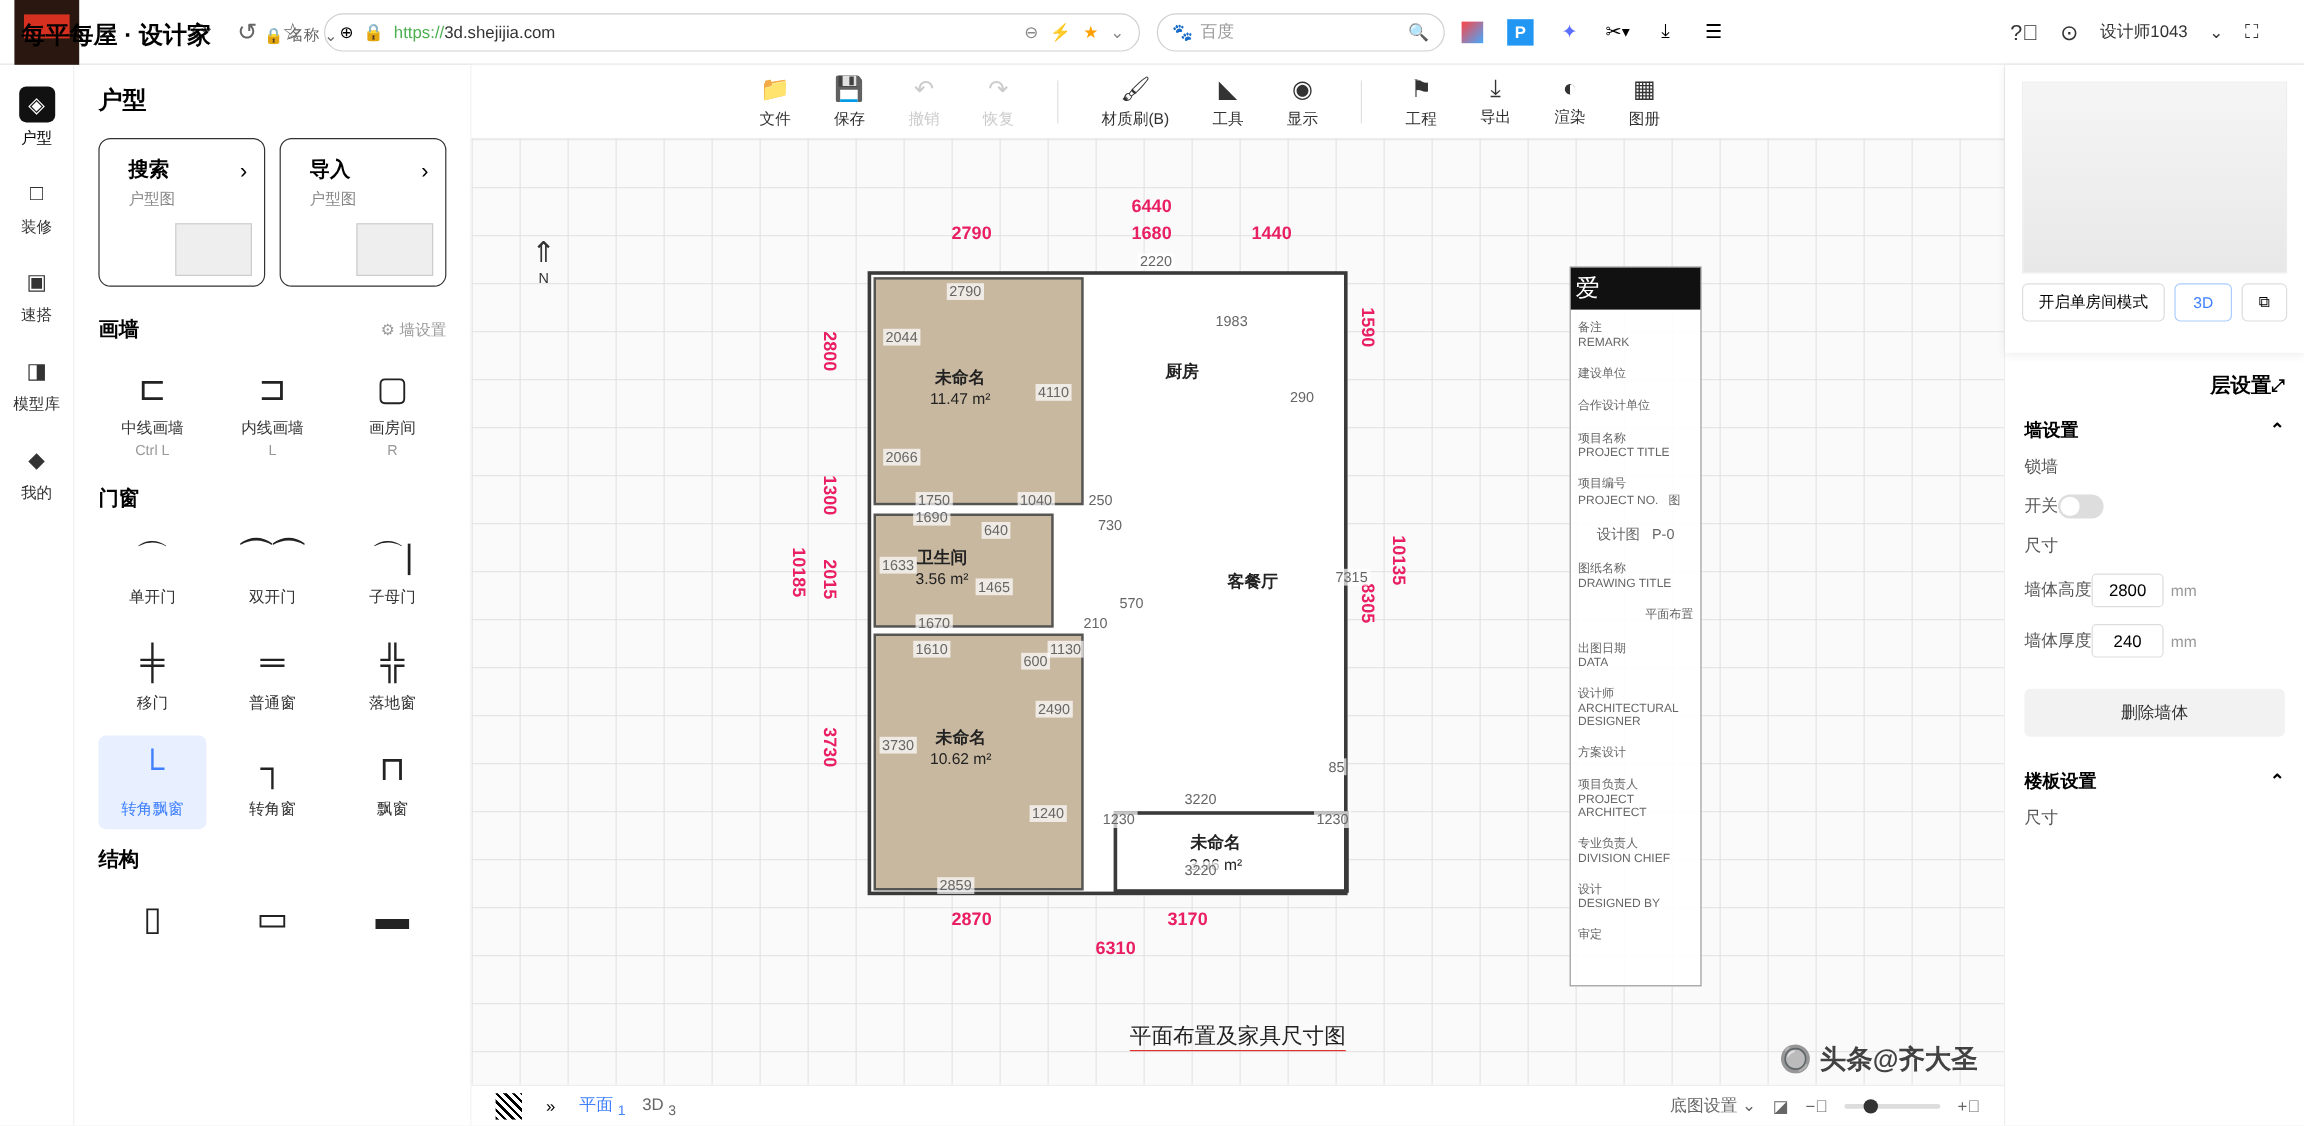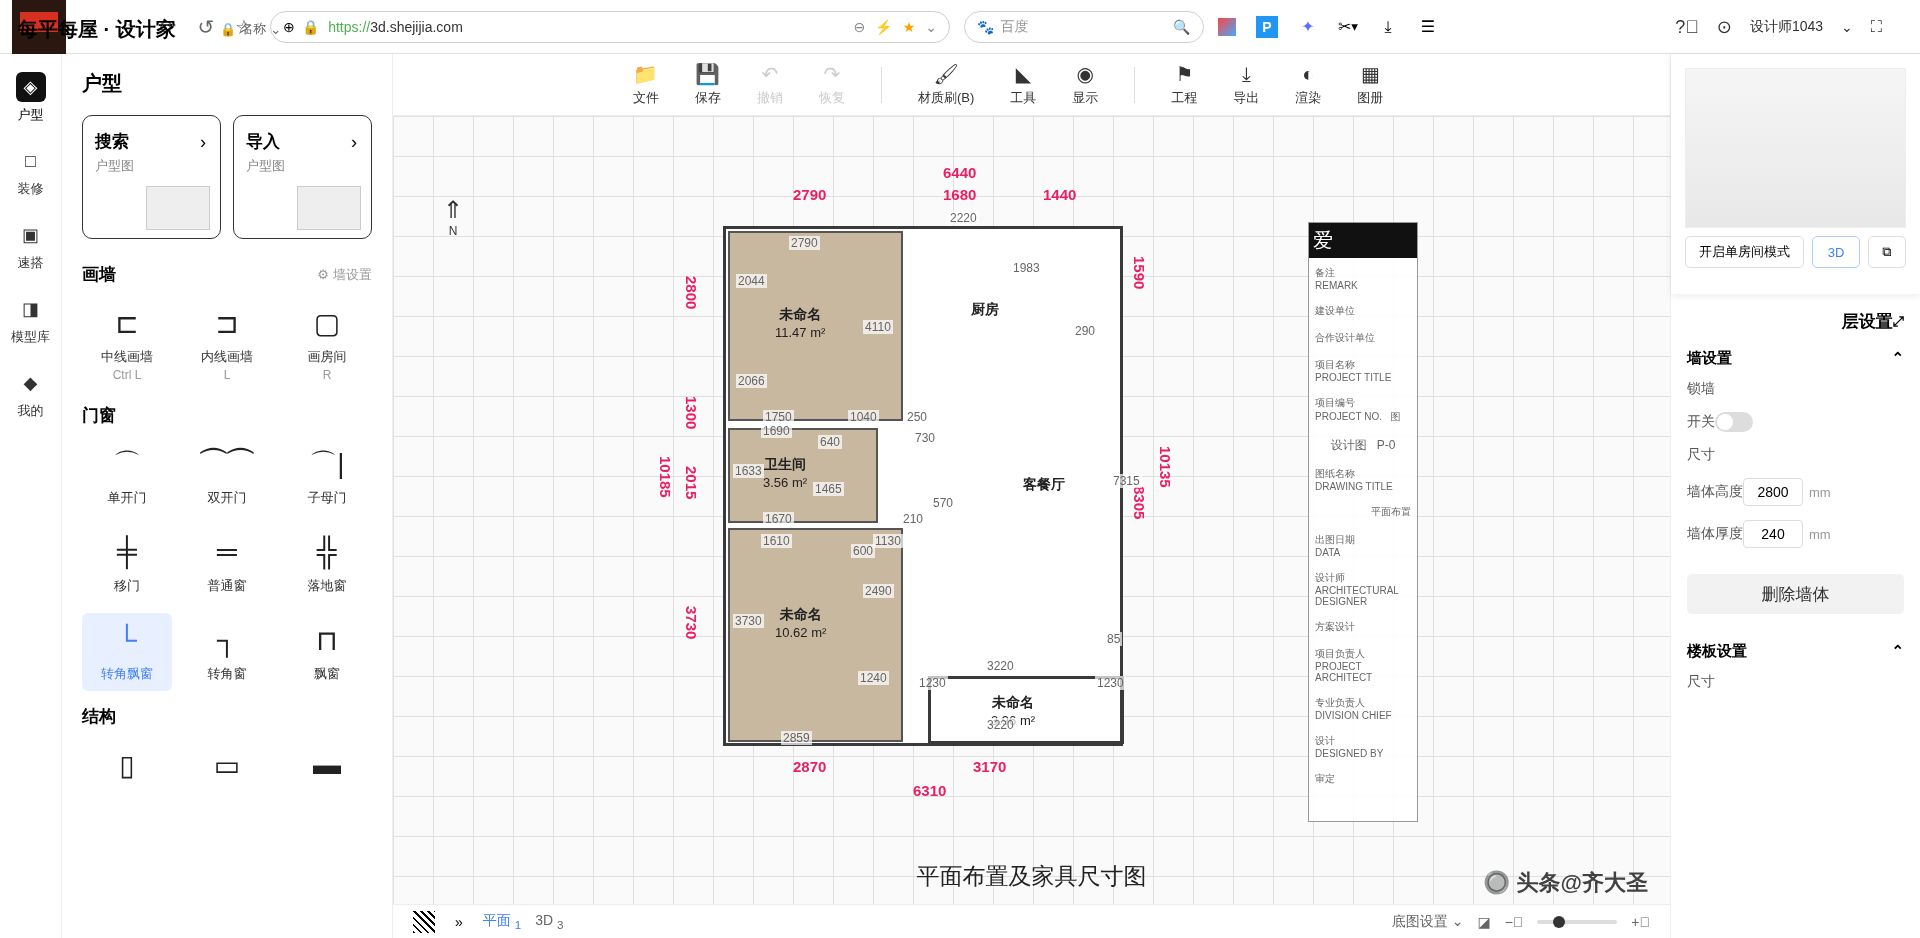--- a/index.html
+++ b/index.html
@@ -19,21 +19,21 @@
 .ext-icons span{width:20px;height:20px;display:flex;align-items:center;justify-content:center}
 .app{display:flex;height:884px}
 .left-nav{width:62px;background:#fff;display:flex;flex-direction:column;align-items:center;padding-top:18px;gap:22px;border-right:1px solid #eee}
 .left-nav-item{display:flex;flex-direction:column;align-items:center;gap:4px;font-size:13px;color:#333;cursor:pointer}
 .left-nav-item.active{color:#000}
 .left-nav-item.active .nav-icon{background:#111;color:#fff;border-radius:6px}
 .nav-icon{width:30px;height:30px;display:flex;align-items:center;justify-content:center;font-size:18px}
 .side-panel{width:331px;background:#fff;border-right:1px solid #eee;padding:16px 20px;overflow-y:auto}
 .panel-title{font-size:20px;font-weight:700;margin-bottom:18px}
 .cards{display:flex;gap:12px;margin-bottom:24px}
-.card{flex:1;border:1.5px solid #333;border-radius:10px;padding:14px 12px;position:relative;height:124px;cursor:pointer}
+.card{flex:1;border:1.5px solid #333;border-radius:10px;padding:14px 24px;position:relative;height:124px;cursor:pointer}
 .card-title{font-size:17px;font-weight:700}
 .card-sub{font-size:13px;color:#888;margin-top:4px}
 .card-arrow{position:absolute;right:14px;top:16px;font-size:18px}
 .card-img{position:absolute;right:10px;bottom:8px;width:64px;height:44px;background:#eee;border:1px solid #ccc}
 .section-head{display:flex;justify-content:space-between;align-items:center;margin:14px 0 10px}
 .section-head h3{font-size:17px;font-weight:700}
 .section-head .link{font-size:13px;color:#999;display:flex;align-items:center;gap:4px}
 .tool-grid{display:flex;gap:10px;margin-bottom:10px}
 .tool-item{flex:1;display:flex;flex-direction:column;align-items:center;gap:6px;font-size:13px;color:#333;cursor:pointer;padding:8px 4px;border-radius:6px}
 .tool-item.active{background:#e8f0ff;color:#4080ff}
@@ -47,21 +47,21 @@
 .tb-ico{font-size:20px}
 .canvas{position:absolute;top:62px;left:0;right:0;bottom:34px;background-image:linear-gradient(#e0e0e0 1px,transparent 1px),linear-gradient(90deg,#e0e0e0 1px,transparent 1px);background-size:40px 40px}
 .compass{position:absolute;top:80px;left:50px;font-size:24px;color:#333}
 .plan{position:absolute;top:50px;left:320px;width:540px;height:720px}
 .dim{position:absolute;color:#e91e63;font-size:15px;font-weight:600}
 .room{position:absolute;background:#c9b8a0;border:2px solid #555}
 .room-label{position:absolute;font-size:14px;color:#222;text-align:center;font-weight:600;white-space:nowrap}
 .room-area{font-size:13px;font-weight:400}
 .small-dim{position:absolute;font-size:12px;color:#666;background:rgba(255,255,255,0.7);padding:0 2px}
 .outer-wall{position:absolute;border:3px solid #3a3a3a;background:#fff}
-.caption{position:absolute;bottom:12px;left:50%;transform:translateX(-50%);font-size:23px;color:#222;text-decoration-color:#d33;text-underline-offset:6px}
+.caption{position:absolute;bottom:29px;left:50%;transform:translateX(-50%);font-size:18px;color:#222;text-decoration:underline;text-decoration-color:#d33;text-underline-offset:6px}
 .footer{position:absolute;bottom:0;left:0;right:0;height:34px;background:#fff;border-top:1px solid #eee;display:flex;align-items:center;padding:0 20px;font-size:14px;gap:20px}
 .footer-left{display:flex;gap:14px;color:#666}
 .footer-left .active{color:#4080ff}
 .footer-right{margin-left:auto;display:flex;align-items:center;gap:14px;color:#666}
 .right-panel{width:250px;background:#fff;border-left:1px solid #eee;display:flex;flex-direction:column}
 .preview{height:240px;background:#fff;padding:14px;position:relative;box-shadow:0 2px 8px rgba(0,0,0,0.08)}
 .preview-3d{width:100%;height:160px;background:linear-gradient(180deg,#f5f5f5,#e8e8e8);position:relative;border:1px solid #eee}
 .preview-actions{display:flex;gap:8px;margin-top:8px;align-items:center}
 .preview-btn{flex:1;height:32px;border:1px solid #ddd;border-radius:5px;font-size:13px;background:#fff;cursor:pointer}
 .preview-btn.blue{color:#4080ff;border-color:#aaccff;flex:0 0 48px}
@@ -69,21 +69,21 @@
 .props{padding:16px;overflow-y:auto}
 .prop-title{font-size:17px;font-weight:700;margin-bottom:16px;display:flex;justify-content:flex-end;align-items:center}
 .prop-title .arr{font-size:14px}
 .sub-title{font-size:15px;font-weight:600;margin:16px 0 12px;display:flex;justify-content:space-between}
 .prop-row{display:flex;justify-content:flex-start;align-items:center;font-size:14px;color:#555;margin-bottom:14px}
 .toggle{width:38px;height:20px;background:#ddd;border-radius:10px;position:relative;cursor:pointer}
 .toggle::after{content:"";position:absolute;width:16px;height:16px;background:#fff;border-radius:8px;top:2px;left:2px}
 .input-unit{display:flex;align-items:center;gap:6px}
 .num-input{width:60px;height:28px;border:1px solid #ddd;border-radius:4px;text-align:center;font-size:14px}
 .unit{color:#999;font-size:13px}
-.del-btn{width:100%;height:40px;background:#f2f2f2;border:none;border-radius:5px;font-size:17px;color:#333;cursor:pointer;margin:12px 0}
+.del-btn{width:100%;height:40px;background:#f2f2f2;border:none;border-radius:5px;font-size:14px;color:#333;cursor:pointer;margin:12px 0}
 .app-header{position:absolute;top:0;left:0;right:0;height:62px;pointer-events:none}
 .app-brand{position:absolute;left:18px;top:16px;font-size:20px;font-weight:700}
 .app-lock{position:absolute;left:220px;top:20px;font-size:13px;color:#666;display:flex;align-items:center;gap:4px}
 .top-user{position:absolute;right:38px;top:16px;font-size:14px;display:flex;align-items:center;gap:18px;color:#333}
 .watermark{position:absolute;right:22px;bottom:40px;font-size:22px;color:#222;font-weight:600;opacity:0.85}
 .info-box{position:absolute;right:252px;top:106px;width:110px;height:600px;background:rgba(255,255,255,0.9);border:1px solid #999;font-size:11px;color:#666;padding:6px}
 .zoom-slider{width:80px;height:4px;background:#ddd;border-radius:2px;position:relative}
 .zoom-slider::after{content:"";position:absolute;width:12px;height:12px;background:#333;border-radius:6px;top:-4px;left:20%}
 .hatch{position:absolute;width:22px;height:22px;background:repeating-linear-gradient(45deg,#000 0 2px,transparent 2px 5px)}
 </style>

